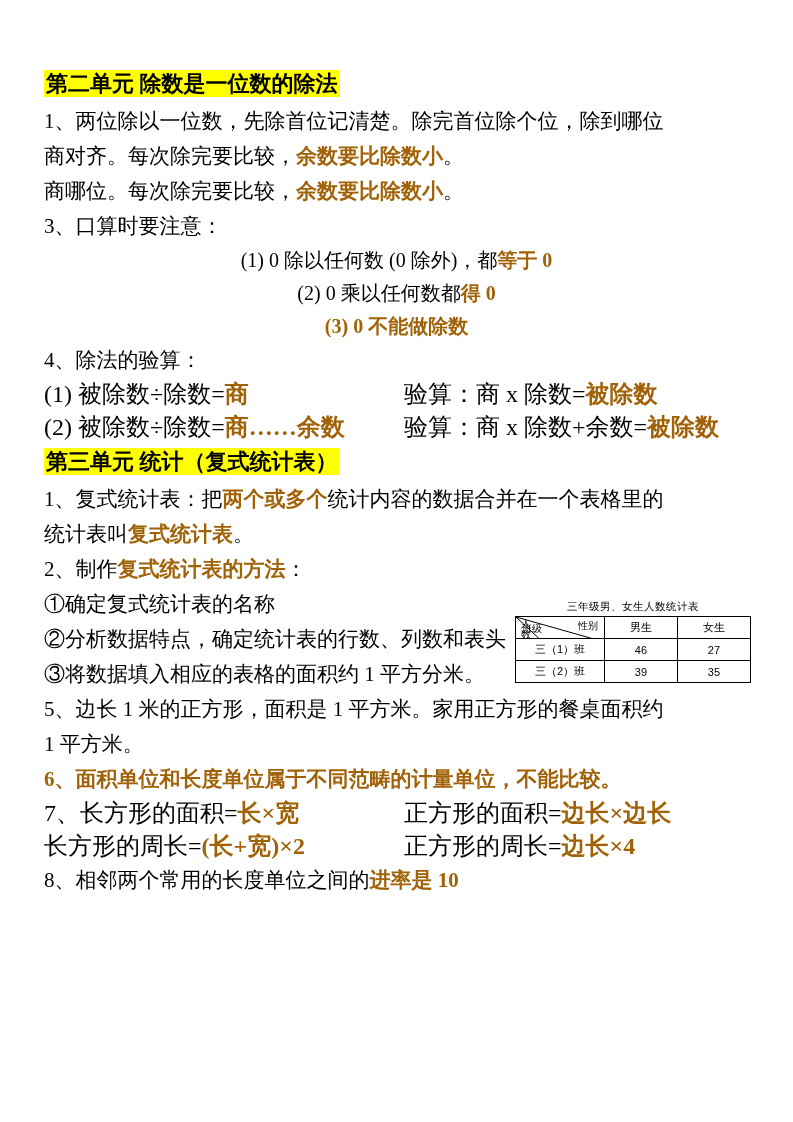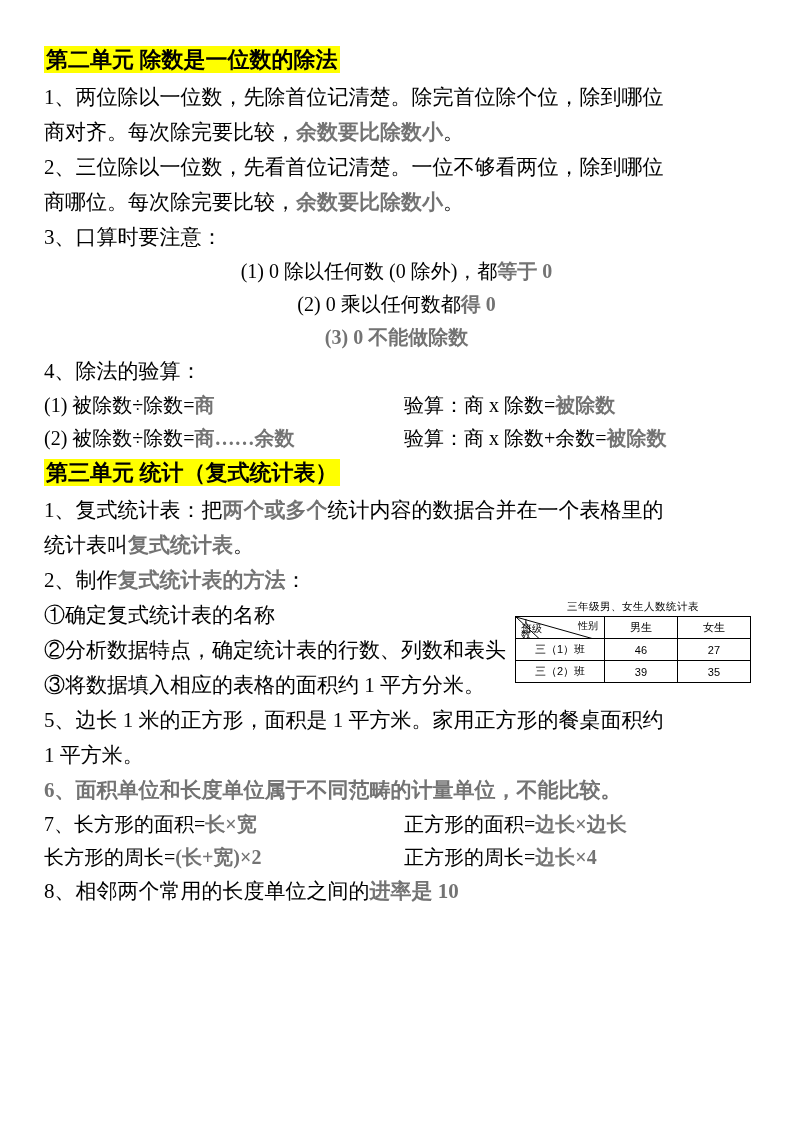--- a/index.html
+++ b/index.html
@@ -13,49 +13,49 @@
     font-family: "Liberation Serif", "DejaVu Serif", serif;
     color: #000000;
     position: relative;
     overflow: hidden;
   }
   .page {
     position: relative;
     width: 793px;
     height: 1122px;
     box-sizing: border-box;
-    padding: 42px 44px 0 44px;
+    padding: 66px 44px 0 44px;
   }
   .line {
     font-size: 21px;
     line-height: 35px;
     white-space: normal;
   }
   .hl {
     background: #ffff00;
     font-weight: bold;
     padding: 1px 2px;
   }
   .red {
-    color: #737373;
+    color: #a16207;
     font-weight: bold;
   }
   .heading {
     font-size: 22px;
     line-height: 36px;
     margin-bottom: 2px;
   }
   .indent-sub {
     font-size: 20px;
     line-height: 33px;
     text-align: center;
   }
   .two-col {
     display: flex;
-    font-size: 20px;
+    font-size: 24px;
     line-height: 33px;
   }
   .two-col .c1 {
     width: 360px;
     flex: 0 0 360px;
   }
   .two-col .c2 {
     flex: 1 1 auto;
   }
   
@@ -135,23 +135,20 @@
     <span class="hl">第二单元 除数是一位数的除法</span>
   </div>
 
   <div class="line">
     <span>1、两位除以一位数，先除首位记清楚。除完首位除个位，除到哪位</span>
   </div>
   <div class="line">
     <span>商对齐。每次除完要比较，</span><span class="red">余数要比除数小</span><span>。</span>
   </div>
 
-  <div class="line">
-    <span>2、三位除以一位数，先看首位记清楚。一位不够看两位，除到哪位</span>
-  </div>
   <div class="line">
     <span>商哪位。每次除完要比较，</span><span class="red">余数要比除数小</span><span>。</span>
   </div>
 
   <div class="line">
     <span>3、口算时要注意：</span>
   </div>
 
   <div class="indent-sub">
     <span>(1) 0 除以任何数 (0 除外)，都</span><span class="red">等于 0</span>

